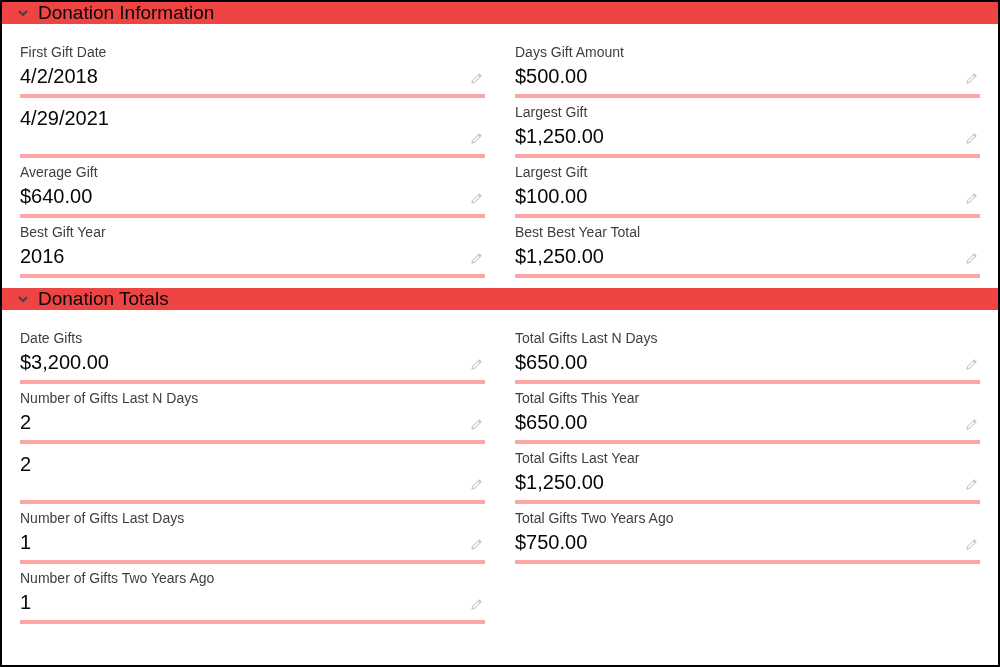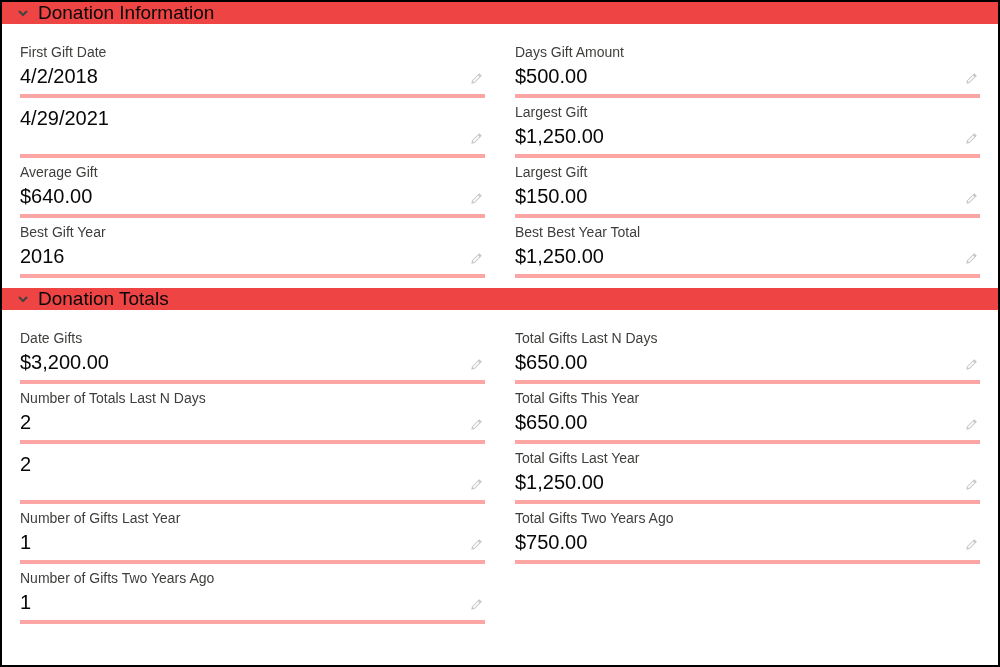--- a/index.html
+++ b/index.html
@@ -121,21 +121,21 @@
   <div class="field">
     <div class="field-label">Average Gift</div>
     <div class="field-value">$640.00</div>
     <span class="edit-icon"><svg viewBox="0 0 16 16">
           <path d="M11.7 1.3l3 3-8.4 8.4-3.6.6.6-3.6 8.4-8.4zm-7.5 9.1l1.4 1.4 6.3-6.3-1.4-1.4-6.3 6.3z"></path>
         </svg></span>
   </div>
 
   <div class="field">
     <div class="field-label">Largest Gift</div>
-    <div class="field-value">$150.00</div>
+    <div class="field-value">$100.00</div>
     <span class="edit-icon"><svg viewBox="0 0 16 16">
           <path d="M11.7 1.3l3 3-8.4 8.4-3.6.6.6-3.6 8.4-8.4zm-7.5 9.1l1.4 1.4 6.3-6.3-1.4-1.4-6.3 6.3z"></path>
         </svg></span>
   </div>
 
   <div class="field">
     <div class="field-label">Best Gift Year</div>
     <div class="field-value">2016</div>
     <span class="edit-icon"><svg viewBox="0 0 16 16">
           <path d="M11.7 1.3l3 3-8.4 8.4-3.6.6.6-3.6 8.4-8.4zm-7.5 9.1l1.4 1.4 6.3-6.3-1.4-1.4-6.3 6.3z"></path>
@@ -174,21 +174,21 @@
 
   <div class="field">
     <div class="field-label">Total Gifts Last N Days</div>
     <div class="field-value">$650.00</div>
     <span class="edit-icon"><svg viewBox="0 0 16 16">
           <path d="M11.7 1.3l3 3-8.4 8.4-3.6.6.6-3.6 8.4-8.4zm-7.5 9.1l1.4 1.4 6.3-6.3-1.4-1.4-6.3 6.3z"></path>
         </svg></span>
   </div>
 
   <div class="field">
-    <div class="field-label">Number of Totals Last N Days</div>
+    <div class="field-label">Number of Gifts Last N Days</div>
     <div class="field-value">2</div>
     <span class="edit-icon"><svg viewBox="0 0 16 16">
           <path d="M11.7 1.3l3 3-8.4 8.4-3.6.6.6-3.6 8.4-8.4zm-7.5 9.1l1.4 1.4 6.3-6.3-1.4-1.4-6.3 6.3z"></path>
         </svg></span>
   </div>
 
   <div class="field">
     <div class="field-label">Total Gifts This Year</div>
     <div class="field-value">$650.00</div>
     <span class="edit-icon"><svg viewBox="0 0 16 16">
@@ -205,21 +205,21 @@
 
   <div class="field">
     <div class="field-label">Total Gifts Last Year</div>
     <div class="field-value">$1,250.00</div>
     <span class="edit-icon"><svg viewBox="0 0 16 16">
           <path d="M11.7 1.3l3 3-8.4 8.4-3.6.6.6-3.6 8.4-8.4zm-7.5 9.1l1.4 1.4 6.3-6.3-1.4-1.4-6.3 6.3z"></path>
         </svg></span>
   </div>
 
   <div class="field">
-    <div class="field-label">Number of Gifts Last Year</div>
+    <div class="field-label">Number of Gifts Last Days</div>
     <div class="field-value">1</div>
     <span class="edit-icon"><svg viewBox="0 0 16 16">
           <path d="M11.7 1.3l3 3-8.4 8.4-3.6.6.6-3.6 8.4-8.4zm-7.5 9.1l1.4 1.4 6.3-6.3-1.4-1.4-6.3 6.3z"></path>
         </svg></span>
   </div>
 
   <div class="field">
     <div class="field-label">Total Gifts Two Years Ago</div>
     <div class="field-value">$750.00</div>
     <span class="edit-icon"><svg viewBox="0 0 16 16">

